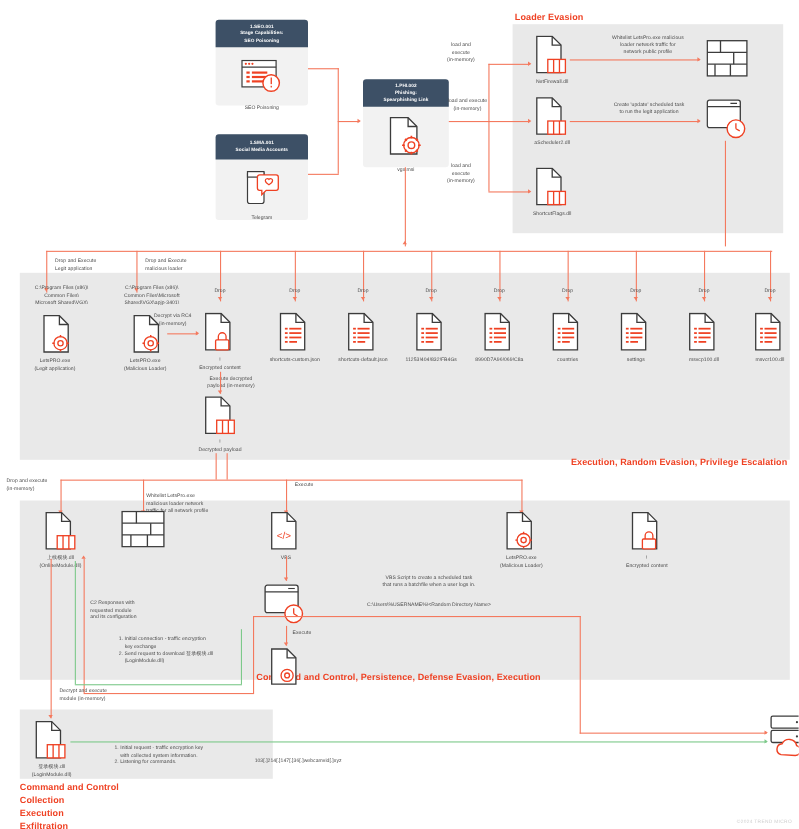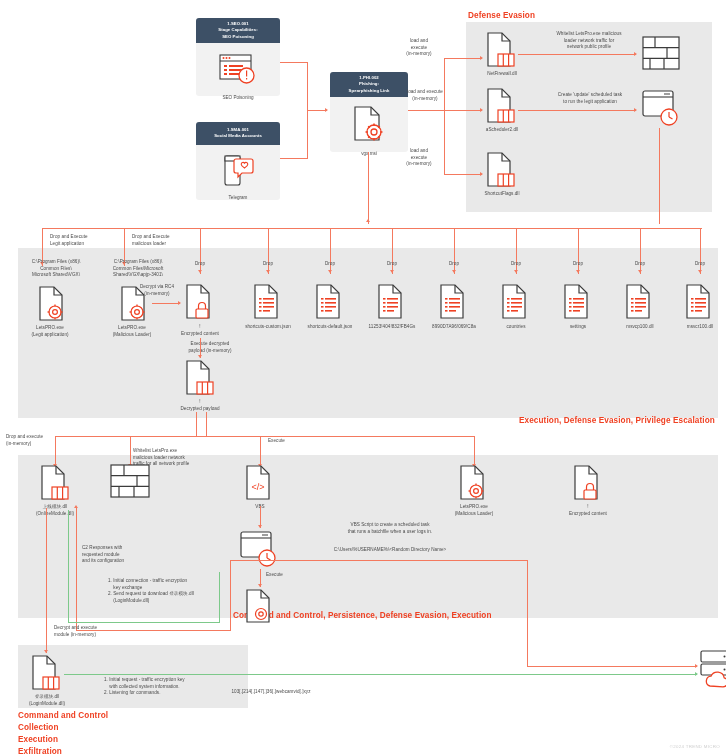--- a/index.html
+++ b/index.html
@@ -49,22 +49,22 @@
   .footer { position:absolute; right:6px; bottom:5px; font-size:4.4px; color:#cfcfcf; letter-spacing:.3px; }
 </style>
 </head>
 <body>
 
 <div class="panel" style="left:466px;top:22px;width:246px;height:190px;"></div>
 <div class="panel" style="left:18px;top:248px;width:700px;height:170px;"></div>
 <div class="panel" style="left:18px;top:455px;width:700px;height:163px;"></div>
 <div class="panel" style="left:18px;top:645px;width:230px;height:63px;"></div>
 
-<div class="tactic" style="left:468px;top:10px;">Defense Evasion</div>
-<div class="tactic" style="left:519px;top:415px;">Execution, Defense Evasion, Privilege Escalation</div>
+<div class="tactic" style="left:468px;top:10px;">Loader Evasion</div>
+<div class="tactic" style="left:519px;top:415px;">Execution, Random Evasion, Privilege Escalation</div>
 <div class="tactic" style="left:233px;top:610px;">Command and Control, Persistence, Defense Evasion, Execution</div>
 <div class="tactic" style="left:18px;top:710px;white-space:pre;">Command and Control
 Collection
 Execution
 Exfiltration</div>
 
 <div class="card" style="left:196px;top:18px;width:84px;height:78px;">
   <div class="card-head">
     <div>1.SEO.001</div>
     <div>Stage Capabilities:</div>

